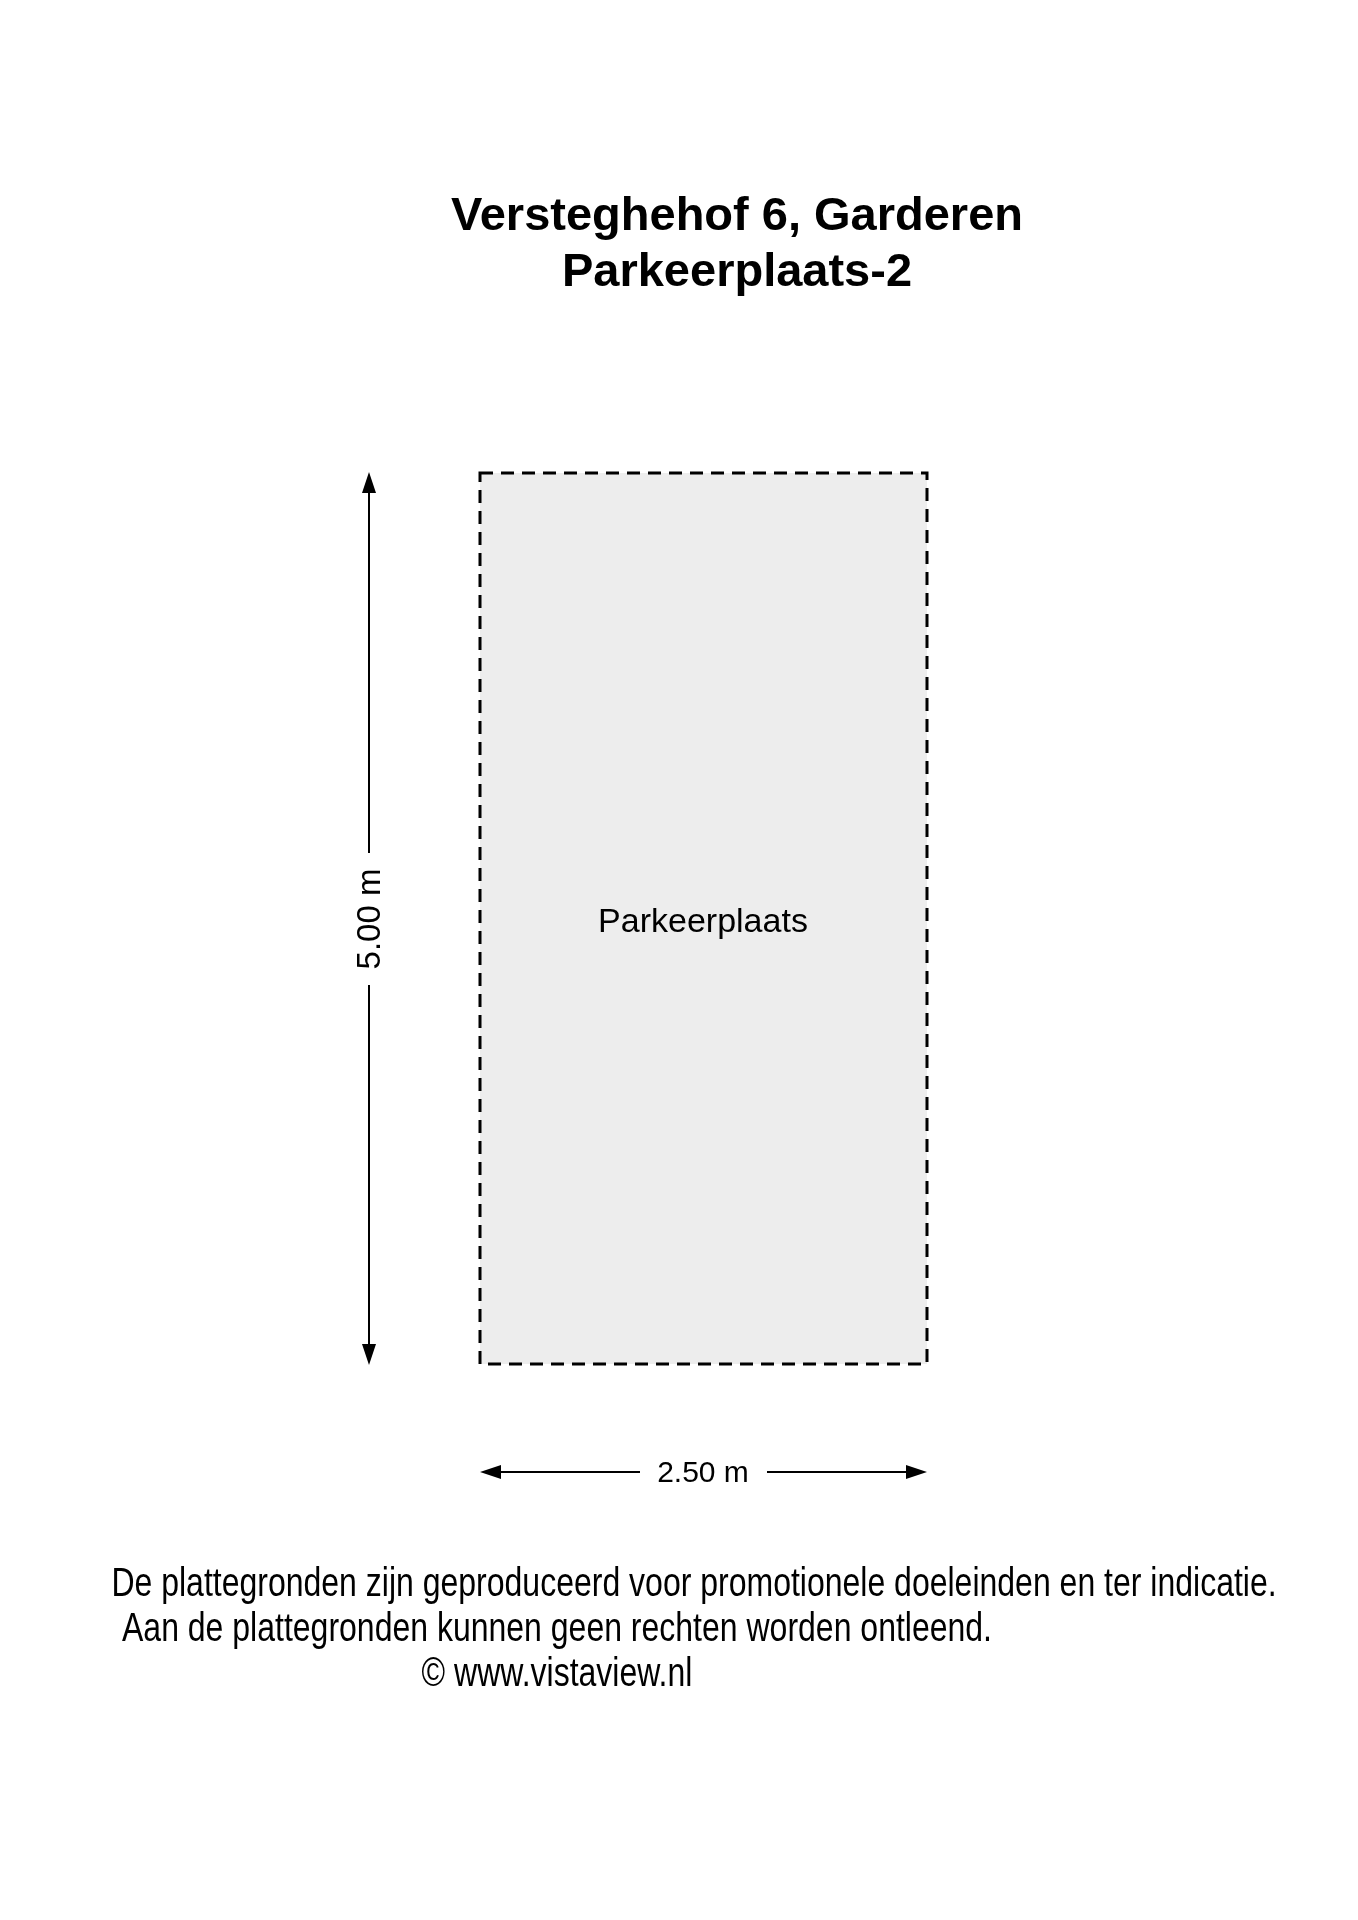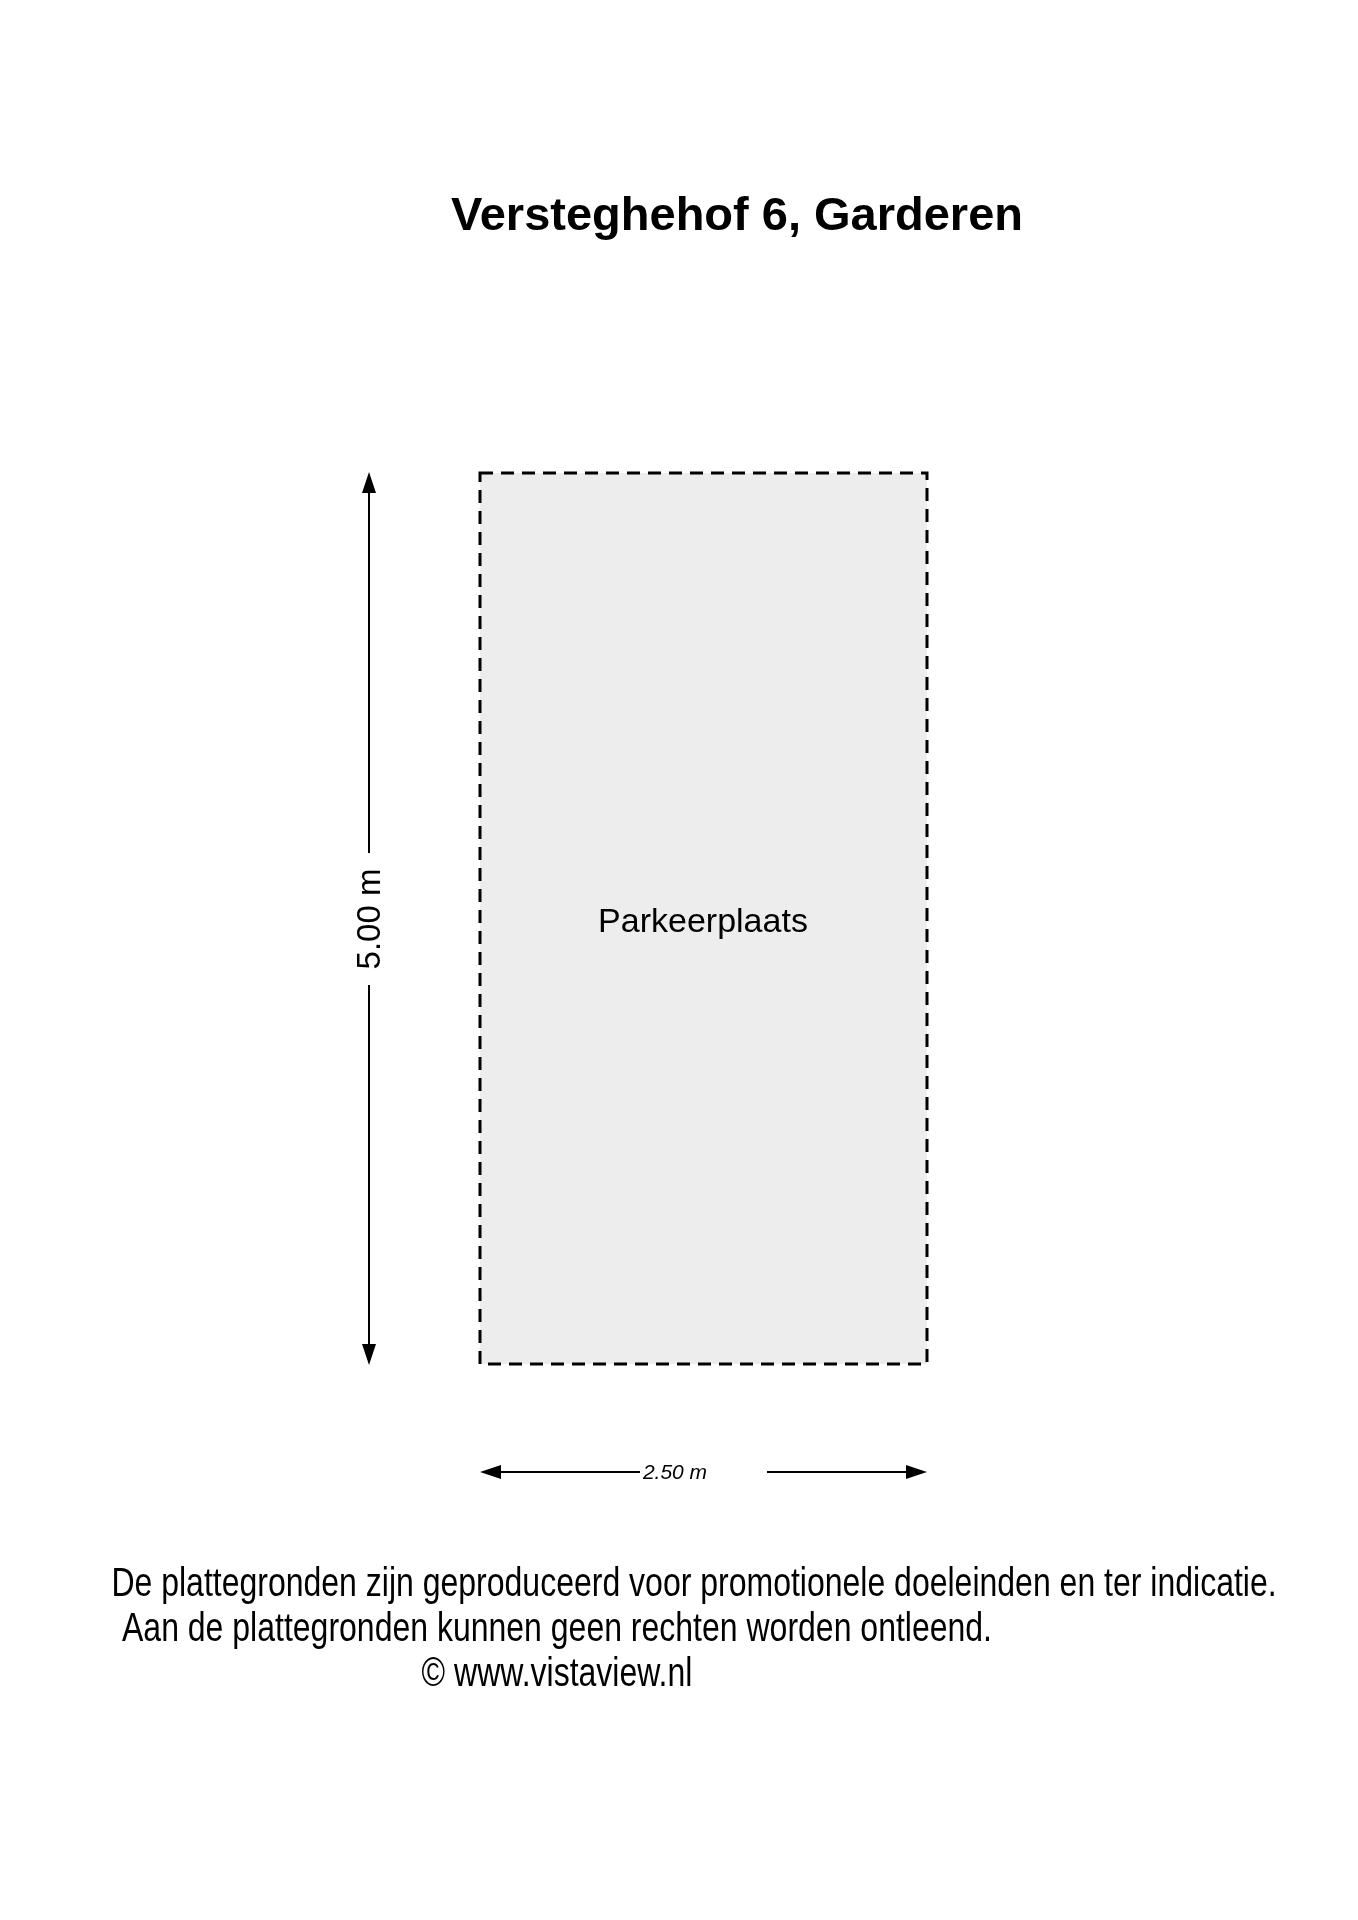--- a/index.html
+++ b/index.html
@@ -43,26 +43,25 @@
   .dim-height-label {
     position: absolute;
     left: 369px;
     top: 919px;
     transform: translate(-50%, -50%) rotate(-90deg);
     font-size: 33px;
     white-space: nowrap;
   }
   .dim-width-label {
     position: absolute;
-    left: 675px;
+    left: 703px;
     top: 1472px;
     transform: translate(-50%, -50%);
-    font-size: 21px;
+    font-size: 30px;
     white-space: nowrap;
-    font-style: italic;
   }
   .footer-block {
     position: absolute;
     top: 1560px;
     left: 0;
     width: 1114px;
     text-align: center;
     font-size: 40px;
     line-height: 45px;
   }
@@ -70,20 +69,21 @@
     transform: scaleX(0.8);
     transform-origin: 50% 50%;
     white-space: nowrap;
   }
 </style>
 </head>
 <body>
 
 <div class="title-block">
   <div>Versteghehof 6, Garderen</div>
+  <div>Parkeerplaats-2</div>
 </div>
 
 <svg class="plan-svg" width="1358" height="1920" viewBox="0 0 1358 1920">
 
   <rect x="480" y="473" width="447" height="891" stroke-width="3" stroke-dasharray="13 8" stroke="#000000" fill="#ededed"></rect>
 
   <g>
     <line x1="369" y1="480" x2="369" y2="853" stroke="#000000" stroke-width="2"></line>
     <line x1="369" y1="985" x2="369" y2="1358" stroke="#000000" stroke-width="2"></line>
     <polygon points="369,472 362,493 376,493" fill="#000000"></polygon>

